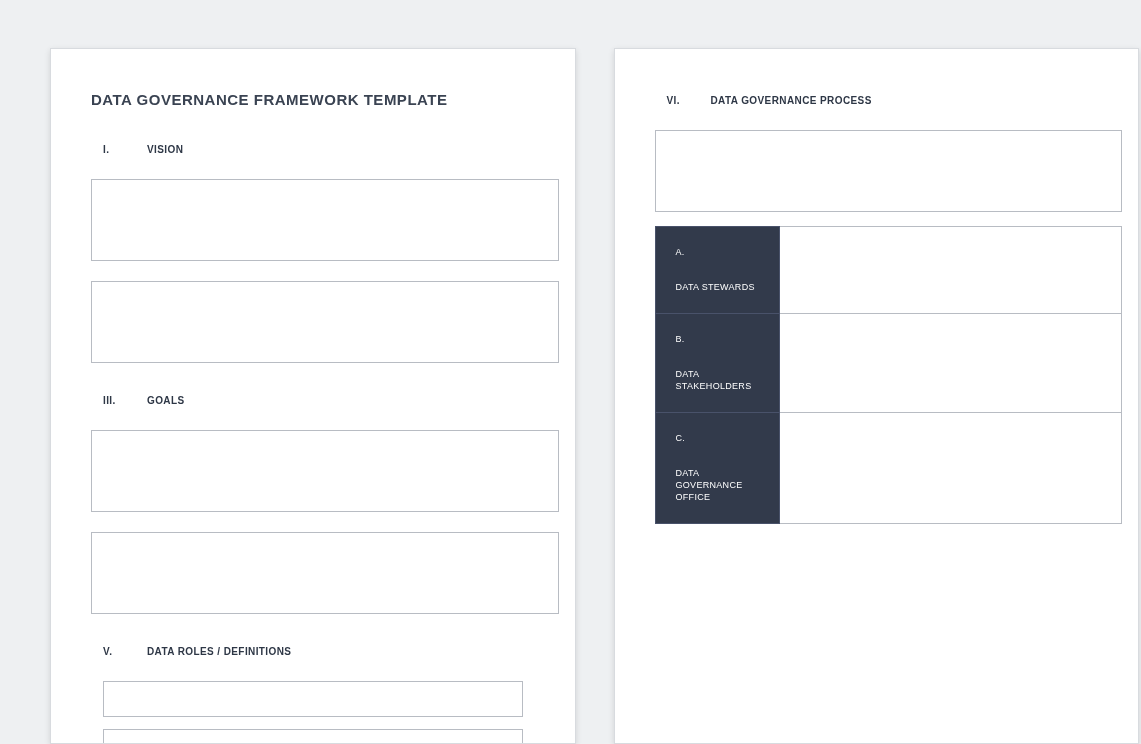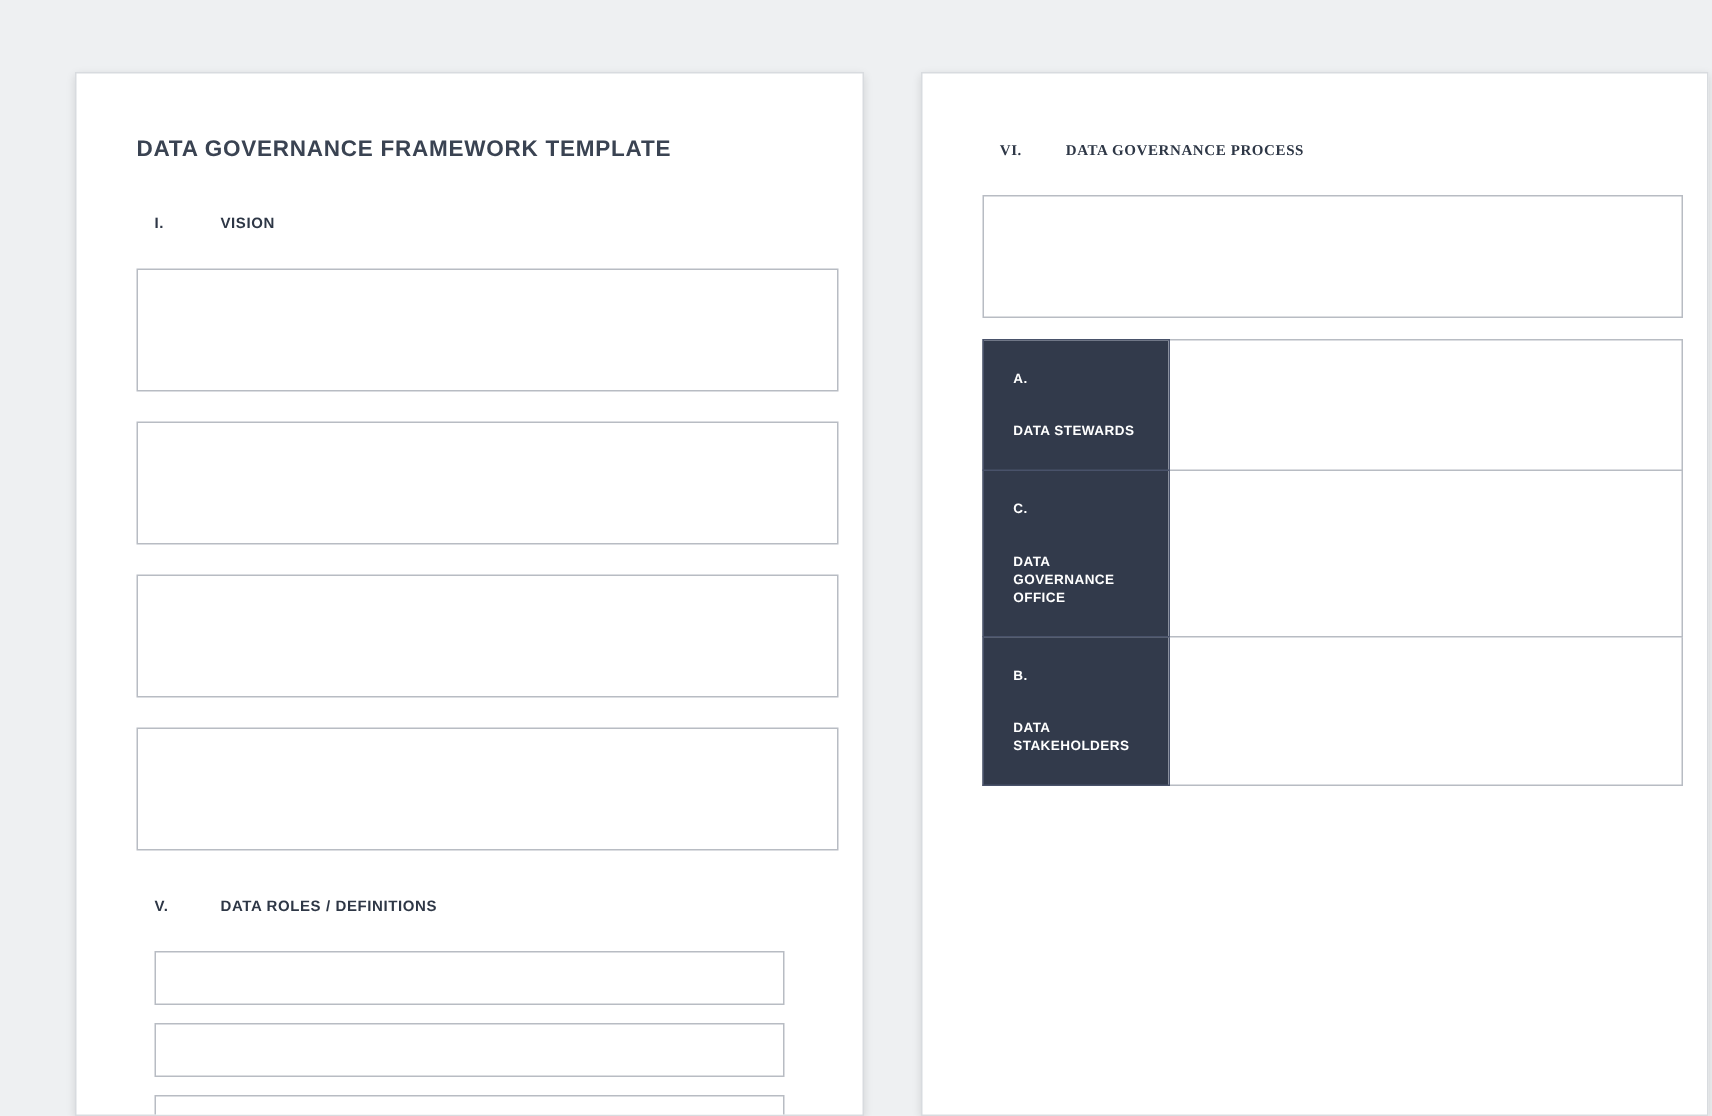--- a/index.html
+++ b/index.html
@@ -50,33 +50,33 @@
   }
   .box.tall { height: 82px; }
   .rows-stack .row-cell {
     height: 36px;
     border: 1px solid #b8bcc3;
     margin-bottom: 2px;
     background: #ffffff;
   }
   .rows-stack .row-cell:last-child { margin-bottom: 0; }
   .rows-stack { margin-bottom: 20px; }
-  .right .section-label { margin-top: 4px; font-family: Liberation Serif, serif; }
+  .right .section-label { margin-top: 4px; }
   .roles-table {
     border-collapse: collapse;
     width: 100%;
   }
   .roles-table td {
     border: 1px solid #b8bcc3;
   }
   .roles-table .head-cell {
     background: #323a4b;
     color: #ffffff;
     font-size: 9px;
-    font-weight: bold;
+    font-weight: normal;
     letter-spacing: 0.3px;
     padding: 8px 8px;
     width: 124px;
     border: 1px solid #49526a;
     vertical-align: middle;
   }
   .roles-table .head-cell .r-num {
     display: inline-block;
     width: 14px;
   }
@@ -99,20 +99,24 @@
   <div class="title">DATA GOVERNANCE FRAMEWORK TEMPLATE</div>
 
   <div class="section-label">
     <span class="num">I.</span>
     <span class="txt">VISION</span>
   </div>
   <div class="box tall"></div>
 
   <div class="box tall"></div>
 
+  <div class="section-label">
+    <span class="num">III.</span>
+    <span class="txt">GOALS</span>
+  </div>
   <div class="box tall"></div>
 
   <div class="box tall"></div>
 
   <div class="section-label">
     <span class="num">V.</span>
     <span class="txt">DATA ROLES / DEFINITIONS</span>
   </div>
   <div class="rows-stack">
     <div class="row-cell"></div>
@@ -134,27 +138,27 @@
     <tbody>
         <tr>
       <td class="head-cell">
         <span class="r-num">A.</span>
         <span class="r-txt">DATA STEWARDS</span>
       </td>
       <td class="value-cell"></td>
     </tr>
     <tr>
       <td class="head-cell">
-        <span class="r-num">C.</span>
-        <span class="r-txt">DATA GOVERNANCE OFFICE</span>
+        <span class="r-num">B.</span>
+        <span class="r-txt">DATA STAKEHOLDERS</span>
       </td>
       <td class="value-cell"></td>
     </tr>
     <tr>
       <td class="head-cell">
-        <span class="r-num">B.</span>
-        <span class="r-txt">DATA STAKEHOLDERS</span>
+        <span class="r-num">C.</span>
+        <span class="r-txt">DATA GOVERNANCE OFFICE</span>
       </td>
       <td class="value-cell"></td>
     </tr>
   </tbody>
     </table>
 </div>
 
 </body></html>

